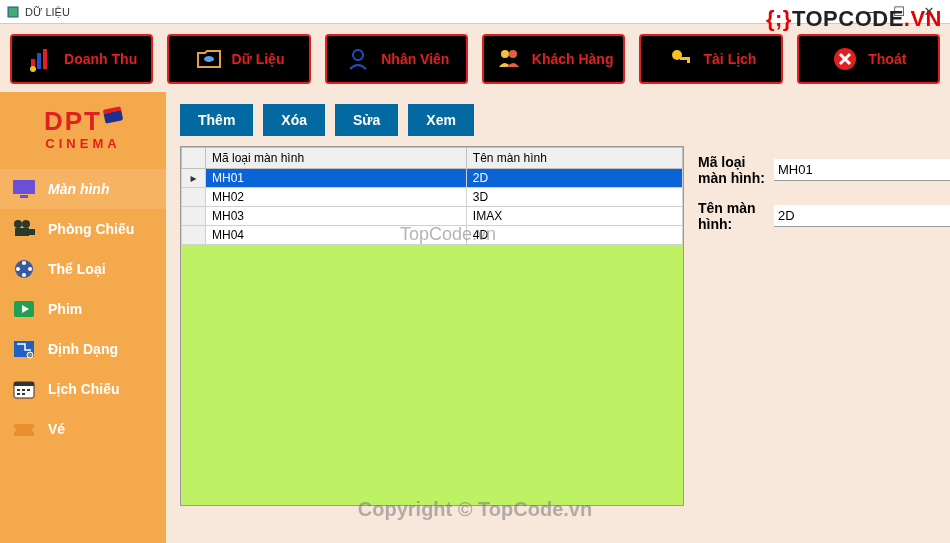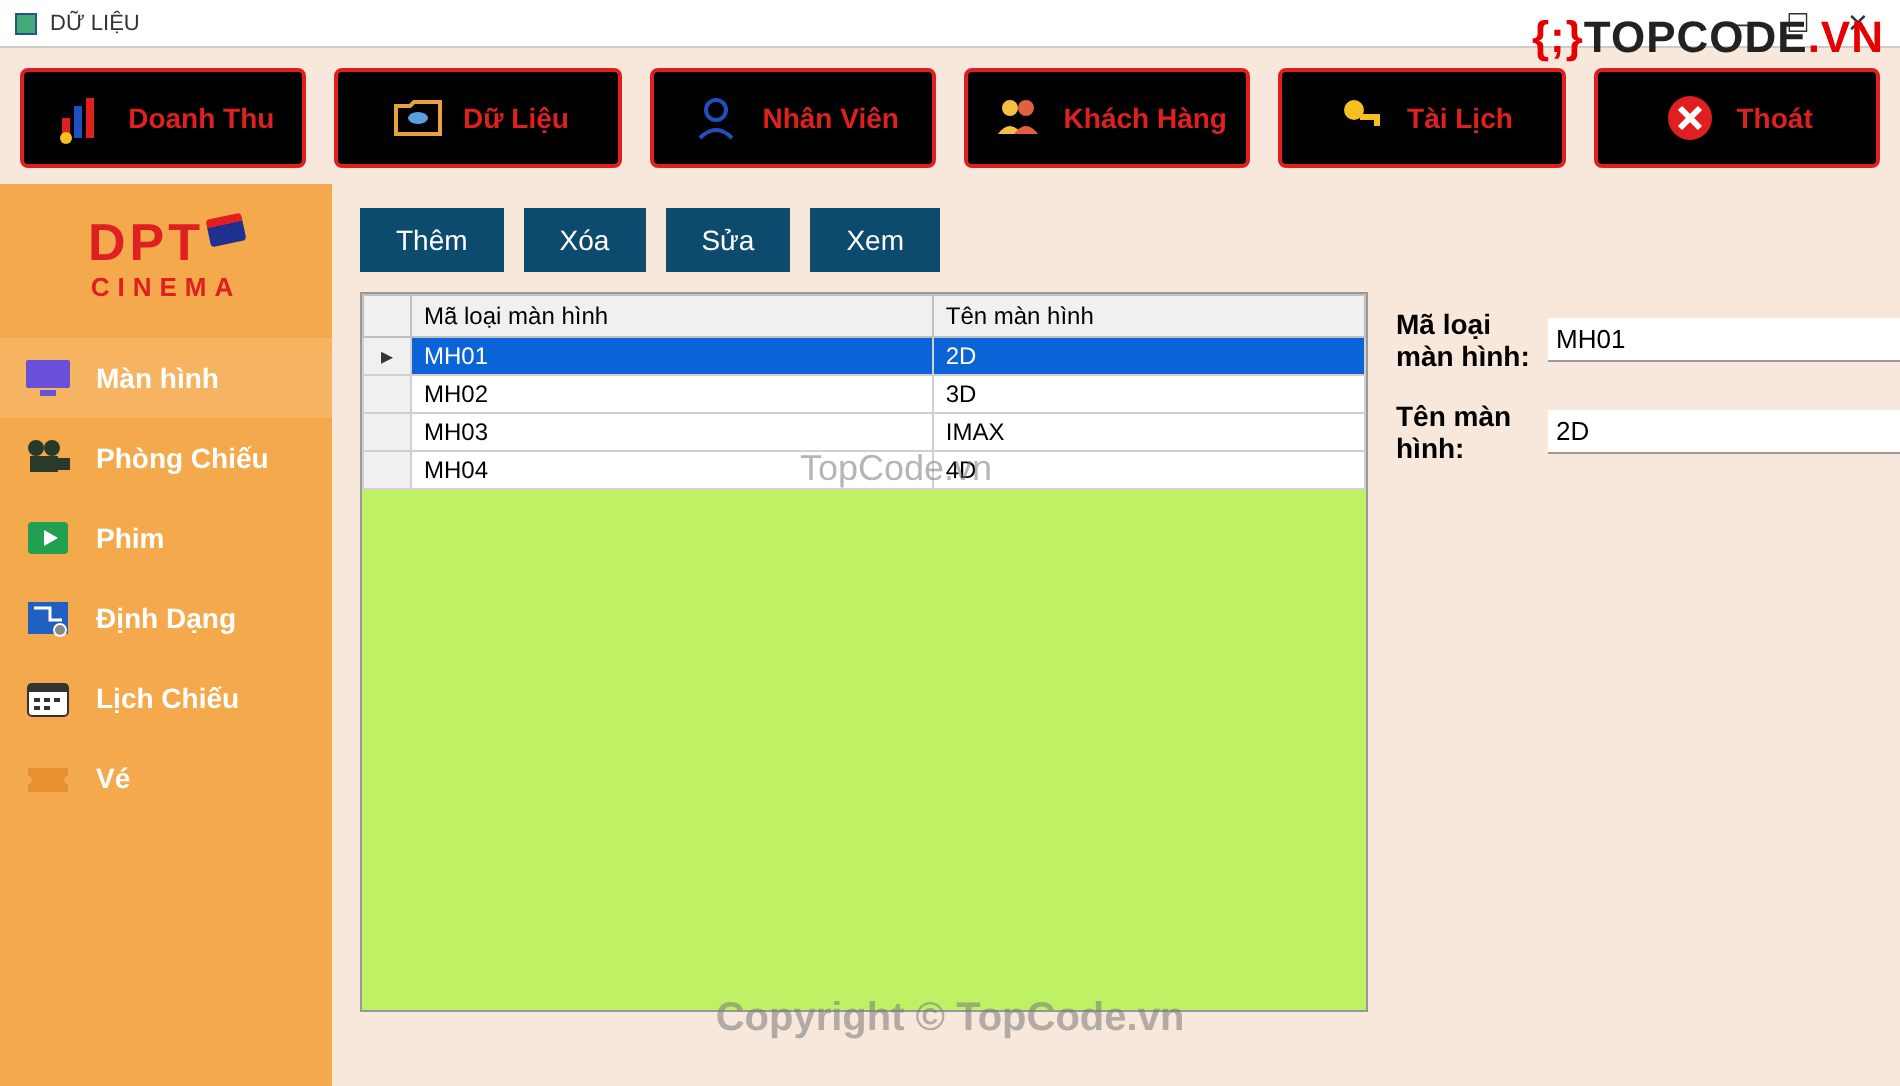--- a/index.html
+++ b/index.html
@@ -18,25 +18,25 @@
 .mainrow { display: flex; height: calc(100% - 92px); }
 
 .sidebar { width: 166px; background: #f5a94d; padding-top: 6px; }
 .logo { text-align: center; padding: 10px 0 18px; }
 .logo-top { font-size: 26px; font-weight: 900; color: #e02020; letter-spacing: 2px; line-height: 1; text-align: center; }
 .logo-bot { font-size: 13px; font-weight: 700; color: #e02020; letter-spacing: 4px; margin-top: 2px; }
 .clap { display: inline-block; width: 18px; height: 14px; background: linear-gradient(#e02020 30%, #203090 30%); border-radius: 2px; transform: rotate(-12deg); vertical-align: top; margin-left: 2px; }
 
 .navitem { display: flex; align-items: center; gap: 10px; padding: 8px 10px; color: #fff; font-size: 14px; font-weight: bold; cursor: pointer; }
 .navitem .nicon { width: 28px; height: 24px; display: flex; align-items: center; justify-content: center; }
-.navitem.active { background: rgba(255,255,255,0.12); }
+.navitem.active { background: rgba(255,255,255,0.12); font-style: italic; }
 
 .content { flex: 1; padding: 12px 14px 10px 14px; position: relative; }
 .actionrow { display: flex; gap: 10px; margin-bottom: 10px; }
-.actbtn { background: #0c4a6e; color: #fff; border: none; padding: 8px 18px; font-size: 14px; font-weight: normal; cursor: pointer; }
+.actbtn { background: #0369a1; color: #fff; border: none; padding: 8px 18px; font-size: 14px; font-weight: bold; cursor: pointer; }
 
 .tablewrap { width: 504px; height: 360px; background: #bef264; border: 1px solid #999; overflow: hidden; }
 table { width: 100%; border-collapse: collapse; background: #fff; }
 th { background: #f0f0f0; border: 1px solid #c0c0c0; font-size: 12px; text-align: left; padding: 3px 6px; font-weight: normal; }
 th.rowhead { width: 24px; background: #f0f0f0; }
 td { border: 1px solid #d0d0d0; font-size: 12px; padding: 2px 6px; height: 18px; }
 td.rowhead { background: #f0f0f0; width: 24px; text-align: center; }
 tr.selected td { background: #0a64d8; color: #fff; }
 tr.selected td.rowhead { background: #f0f0f0; color: #333; }
 
@@ -150,20 +150,32 @@
             <circle cx="15" cy="6" r="4" fill="#2a3a2a"></circle>
             <rect x="4" y="10" width="14" height="8" fill="#2a3a2a"></rect>
             <rect x="18" y="11" width="6" height="6" fill="#2a3a2a"></rect>
           </svg>
         </span>
       <span>Phòng Chiếu</span>
     </div>
     <div class="navitem">
       <span class="nicon">
           <svg width="26" height="22" viewBox="0 0 26 22">
+            <circle cx="13" cy="11" r="9" fill="#3a5aa0"></circle>
+            <circle cx="13" cy="5" r="2" fill="#fff"></circle>
+            <circle cx="19" cy="11" r="2" fill="#fff"></circle>
+            <circle cx="13" cy="17" r="2" fill="#fff"></circle>
+            <circle cx="7" cy="11" r="2" fill="#fff"></circle>
+          </svg>
+        </span>
+      <span>Thể Loại</span>
+    </div>
+    <div class="navitem">
+      <span class="nicon">
+          <svg width="26" height="22" viewBox="0 0 26 22">
             <rect x="3" y="3" width="20" height="16" rx="2" fill="#20a050"></rect>
             <path d="M11 7 L18 11 L11 15 Z" fill="#fff"></path>
           </svg>
         </span>
       <span>Phim</span>
     </div>
     <div class="navitem">
       <span class="nicon">
           <svg width="26" height="22" viewBox="0 0 26 22">
             <rect x="3" y="3" width="20" height="16" fill="#2060c0"></rect>

